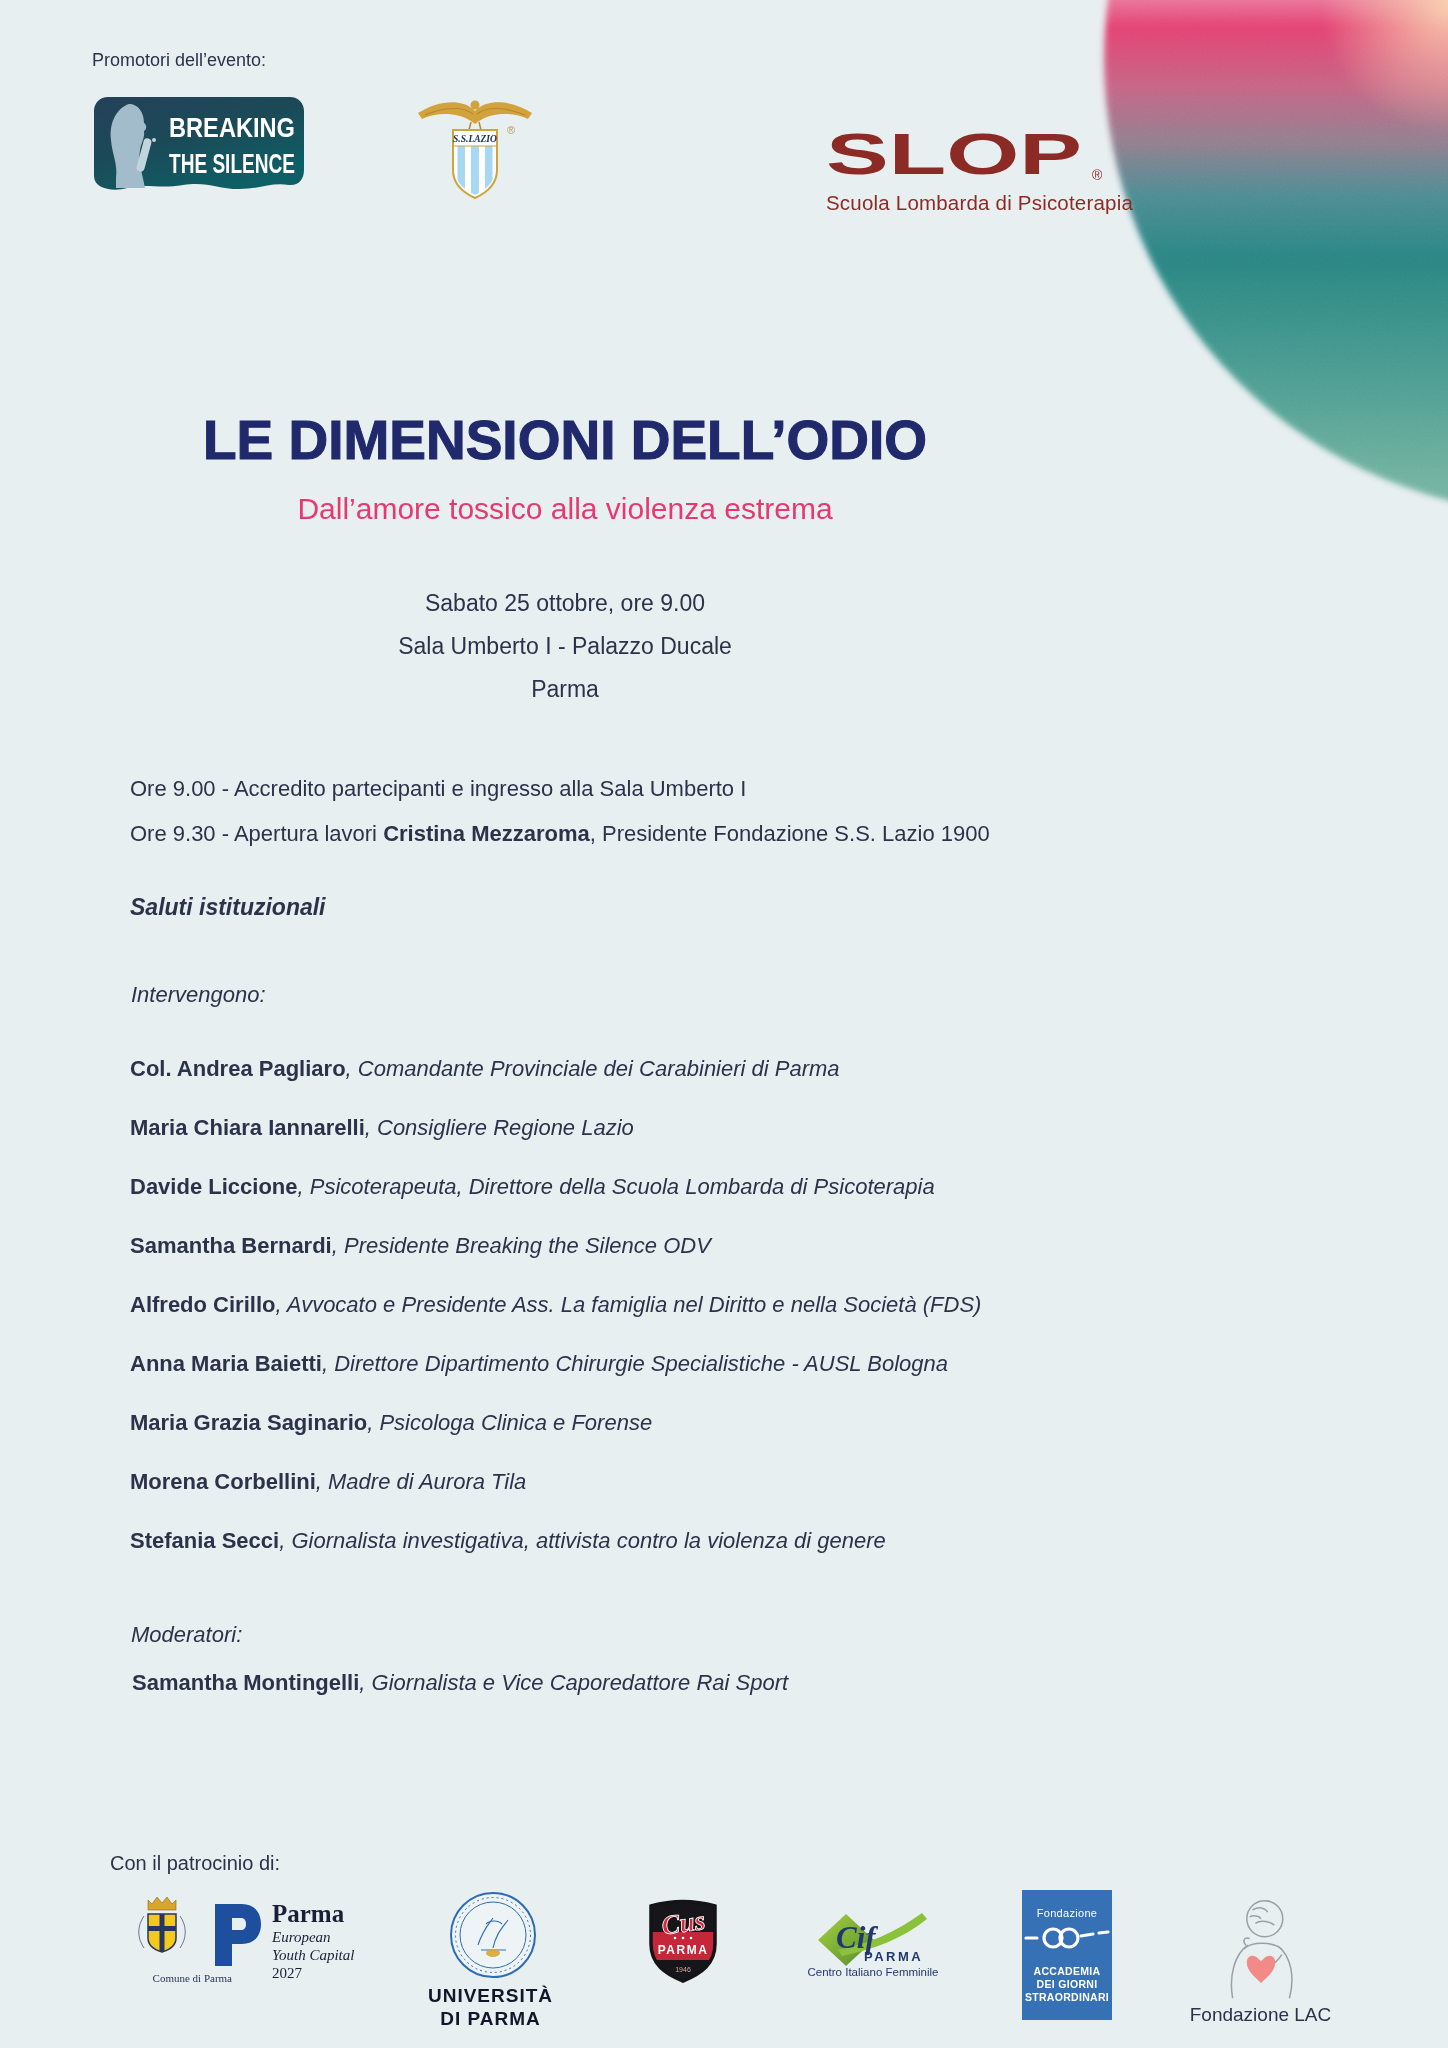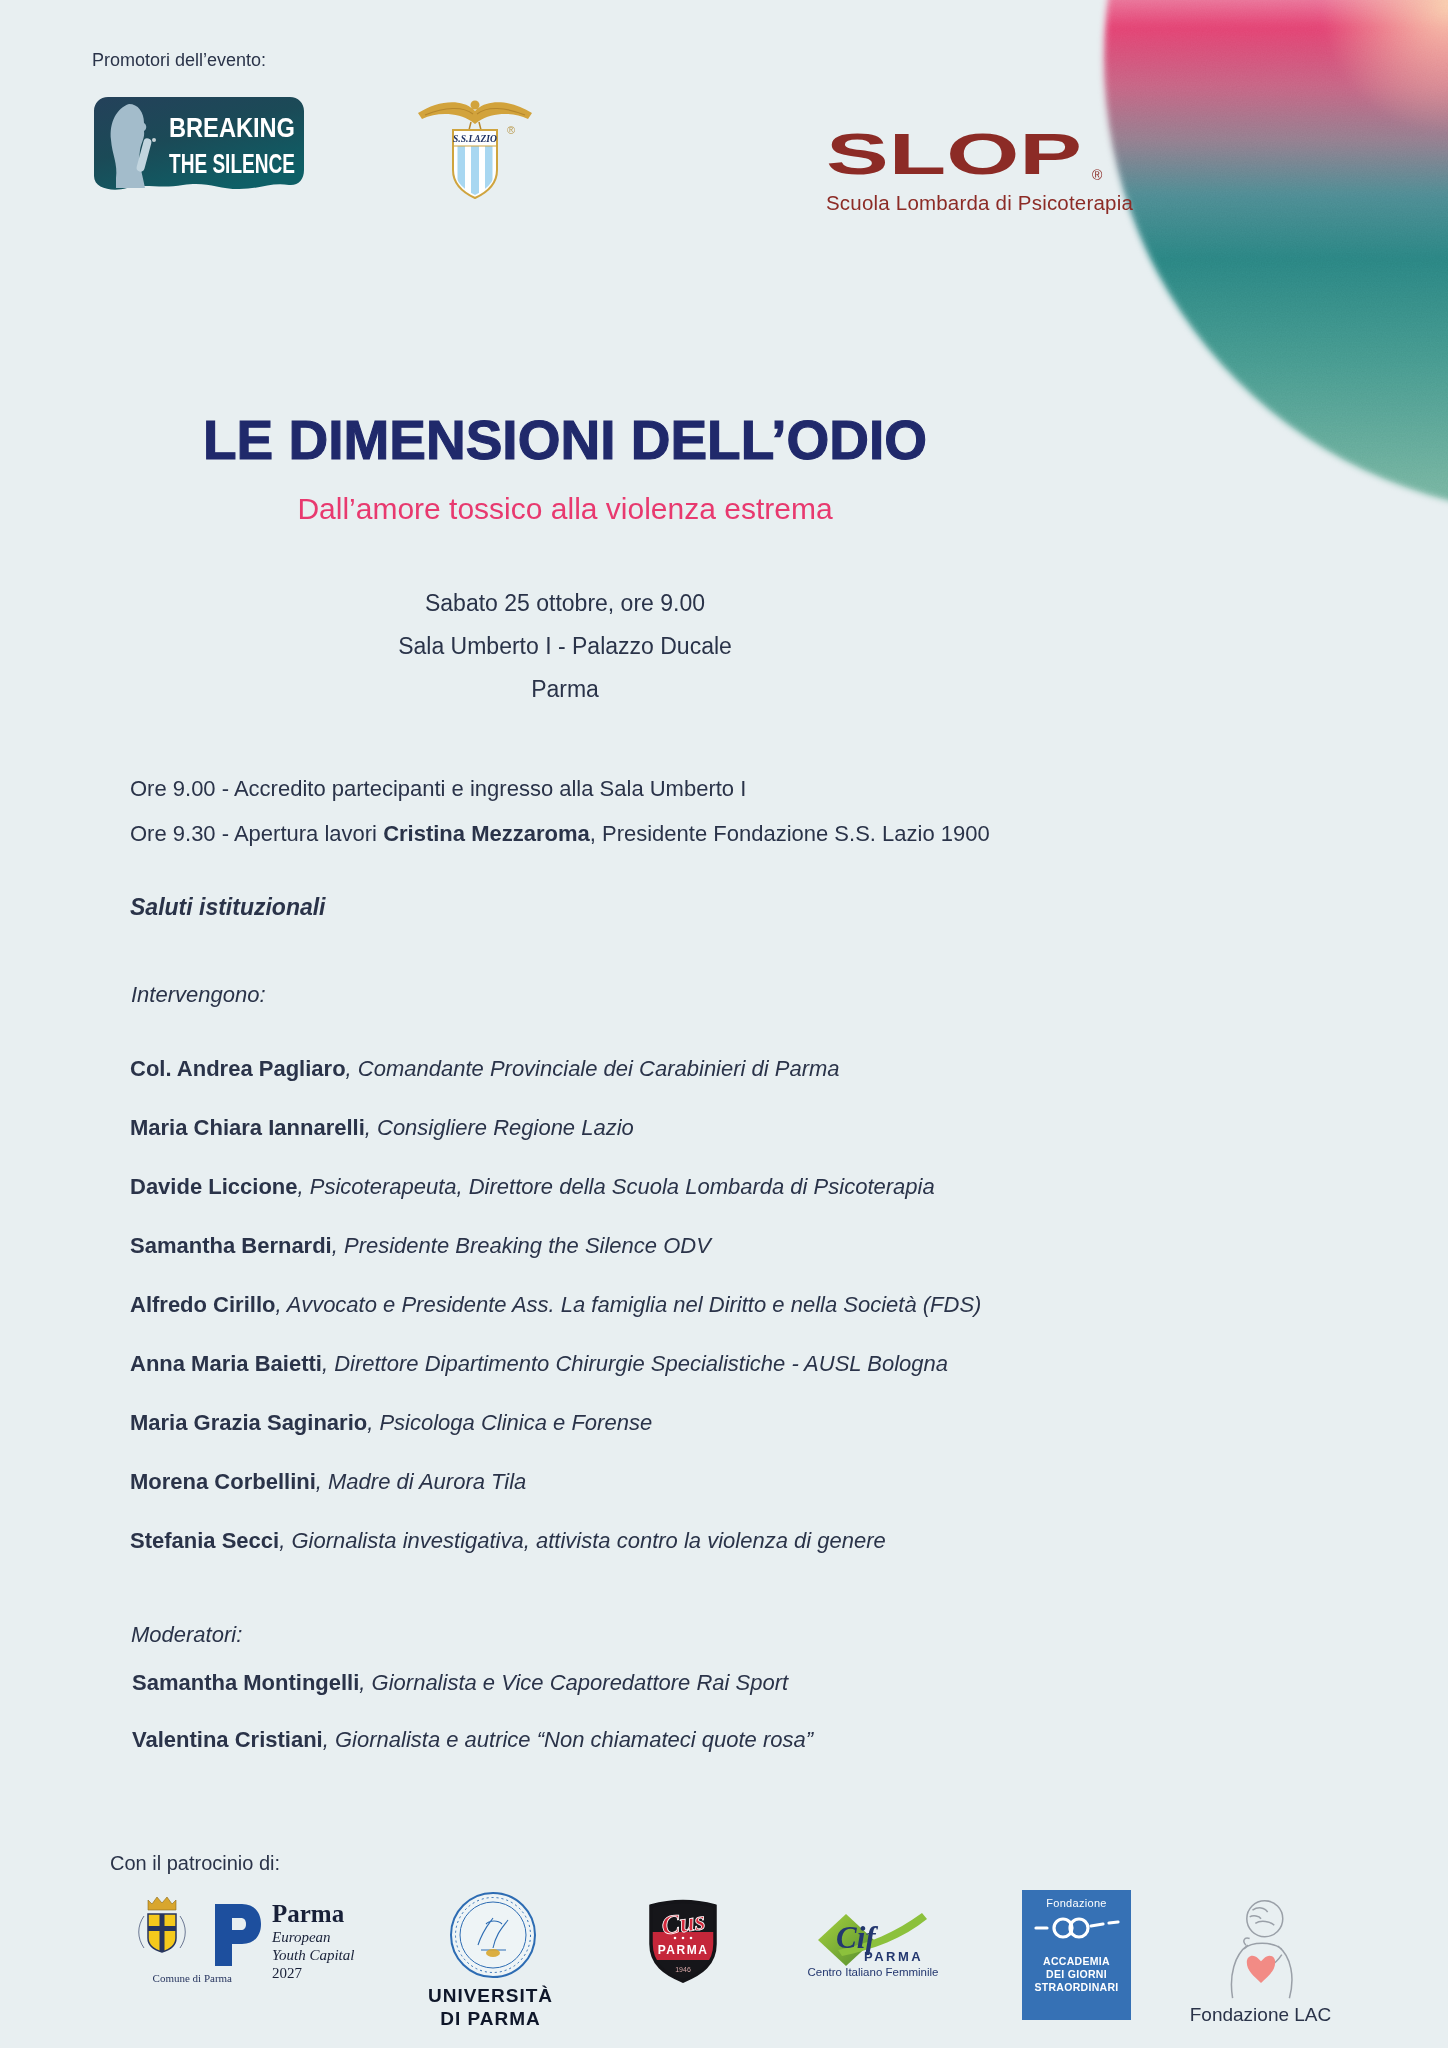--- a/index.html
+++ b/index.html
@@ -63,22 +63,22 @@
   .eyc-line{font-family:"Liberation Serif",serif;font-style:italic;font-size:15px;line-height:18px;}
   .eyc-year{font-family:"Liberation Serif",serif;font-size:15px;line-height:18px;}
   .unipr-seal{position:absolute;left:448px;top:1890px;}
   .unipr-text{position:absolute;left:408px;top:1984px;width:165px;text-align:center;
     color:#0f172a;font-weight:bold;font-size:19px;line-height:23px;letter-spacing:1px;}
   .cus-logo{position:absolute;left:648px;top:1898px;}
   .cif-logo{position:absolute;left:810px;top:1906px;}
   .cif-sub{position:absolute;left:798px;top:1966px;width:150px;text-align:center;
     font-size:11.5px;color:#23376f;}
   .ags-card{
-    position:absolute;left:1022px;top:1890px;width:109px;height:130px;background:#3671b5;
-    color:#fff;text-align:center;box-sizing:border-box;padding-top:7px;
+    position:absolute;left:1022px;top:1890px;width:90px;height:130px;background:#3671b5;
+    color:#fff;text-align:center;box-sizing:border-box;padding-top:17px;
   }
   .ags-top{font-size:11px;letter-spacing:.3px;}
   .ags-caption{font-size:10.5px;font-weight:bold;line-height:13px;letter-spacing:.3px;margin-top:4px;}
   .lac-logo{position:absolute;left:1215px;top:1896px;}
   .lac-label{position:absolute;left:1188px;top:2004px;width:145px;text-align:center;font-size:19px;}
 </style>
 </head>
 <body>
 
 <div class="poster">
@@ -169,21 +169,20 @@
     <div class="speaker"><span class="name">Alfredo Cirillo</span><span class="role">, Avvocato e Presidente Ass. La famiglia nel Diritto e nella Società (FDS)</span></div>
     <div class="speaker"><span class="name">Anna Maria Baietti</span><span class="role">, Direttore Dipartimento Chirurgie Specialistiche - AUSL Bologna</span></div>
     <div class="speaker"><span class="name">Maria Grazia Saginario</span><span class="role">, Psicologa Clinica e Forense</span></div>
     <div class="speaker"><span class="name">Morena Corbellini</span><span class="role">, Madre di Aurora Tila</span></div>
     <div class="speaker"><span class="name">Stefania Secci</span><span class="role">, Giornalista investigativa, attivista contro la violenza di genere</span></div>
   </div>
 
   <div class="moderatori-label">Moderatori:</div>
   <div class="moderators">
     <div class="speaker"><span class="name">Samantha Montingelli</span><span class="role">, Giornalista e Vice Caporedattore Rai Sport</span></div>
-    <div class="speaker"><span class="name">Valentina Cristiani</span><span class="role">, Giornalista e autrice “Non chiamateci quote rosa”</span></div>
   </div>
 
   <div class="patronage-label">Con il patrocinio di:</div>
 
   <svg class="comune-logo" width="76" height="82" viewBox="0 0 76 82">
     <path d="M24 16 V6 L28 10 L33 3 L38 9 L43 3 L48 10 L52 6 V16 Z" fill="#d8a62e" stroke="#8a6a1d" stroke-width="0.6"></path>
     <clipPath id="comShield">
         <path d="M24 20 H52 V44 C52 52 45 56 38 58 C31 56 24 52 24 44 Z"></path>
       </clipPath>
     <path d="M24 20 H52 V44 C52 52 45 56 38 58 C31 56 24 52 24 44 Z" fill="#f5c91c" stroke="#27355f" stroke-width="1.5"></path>

